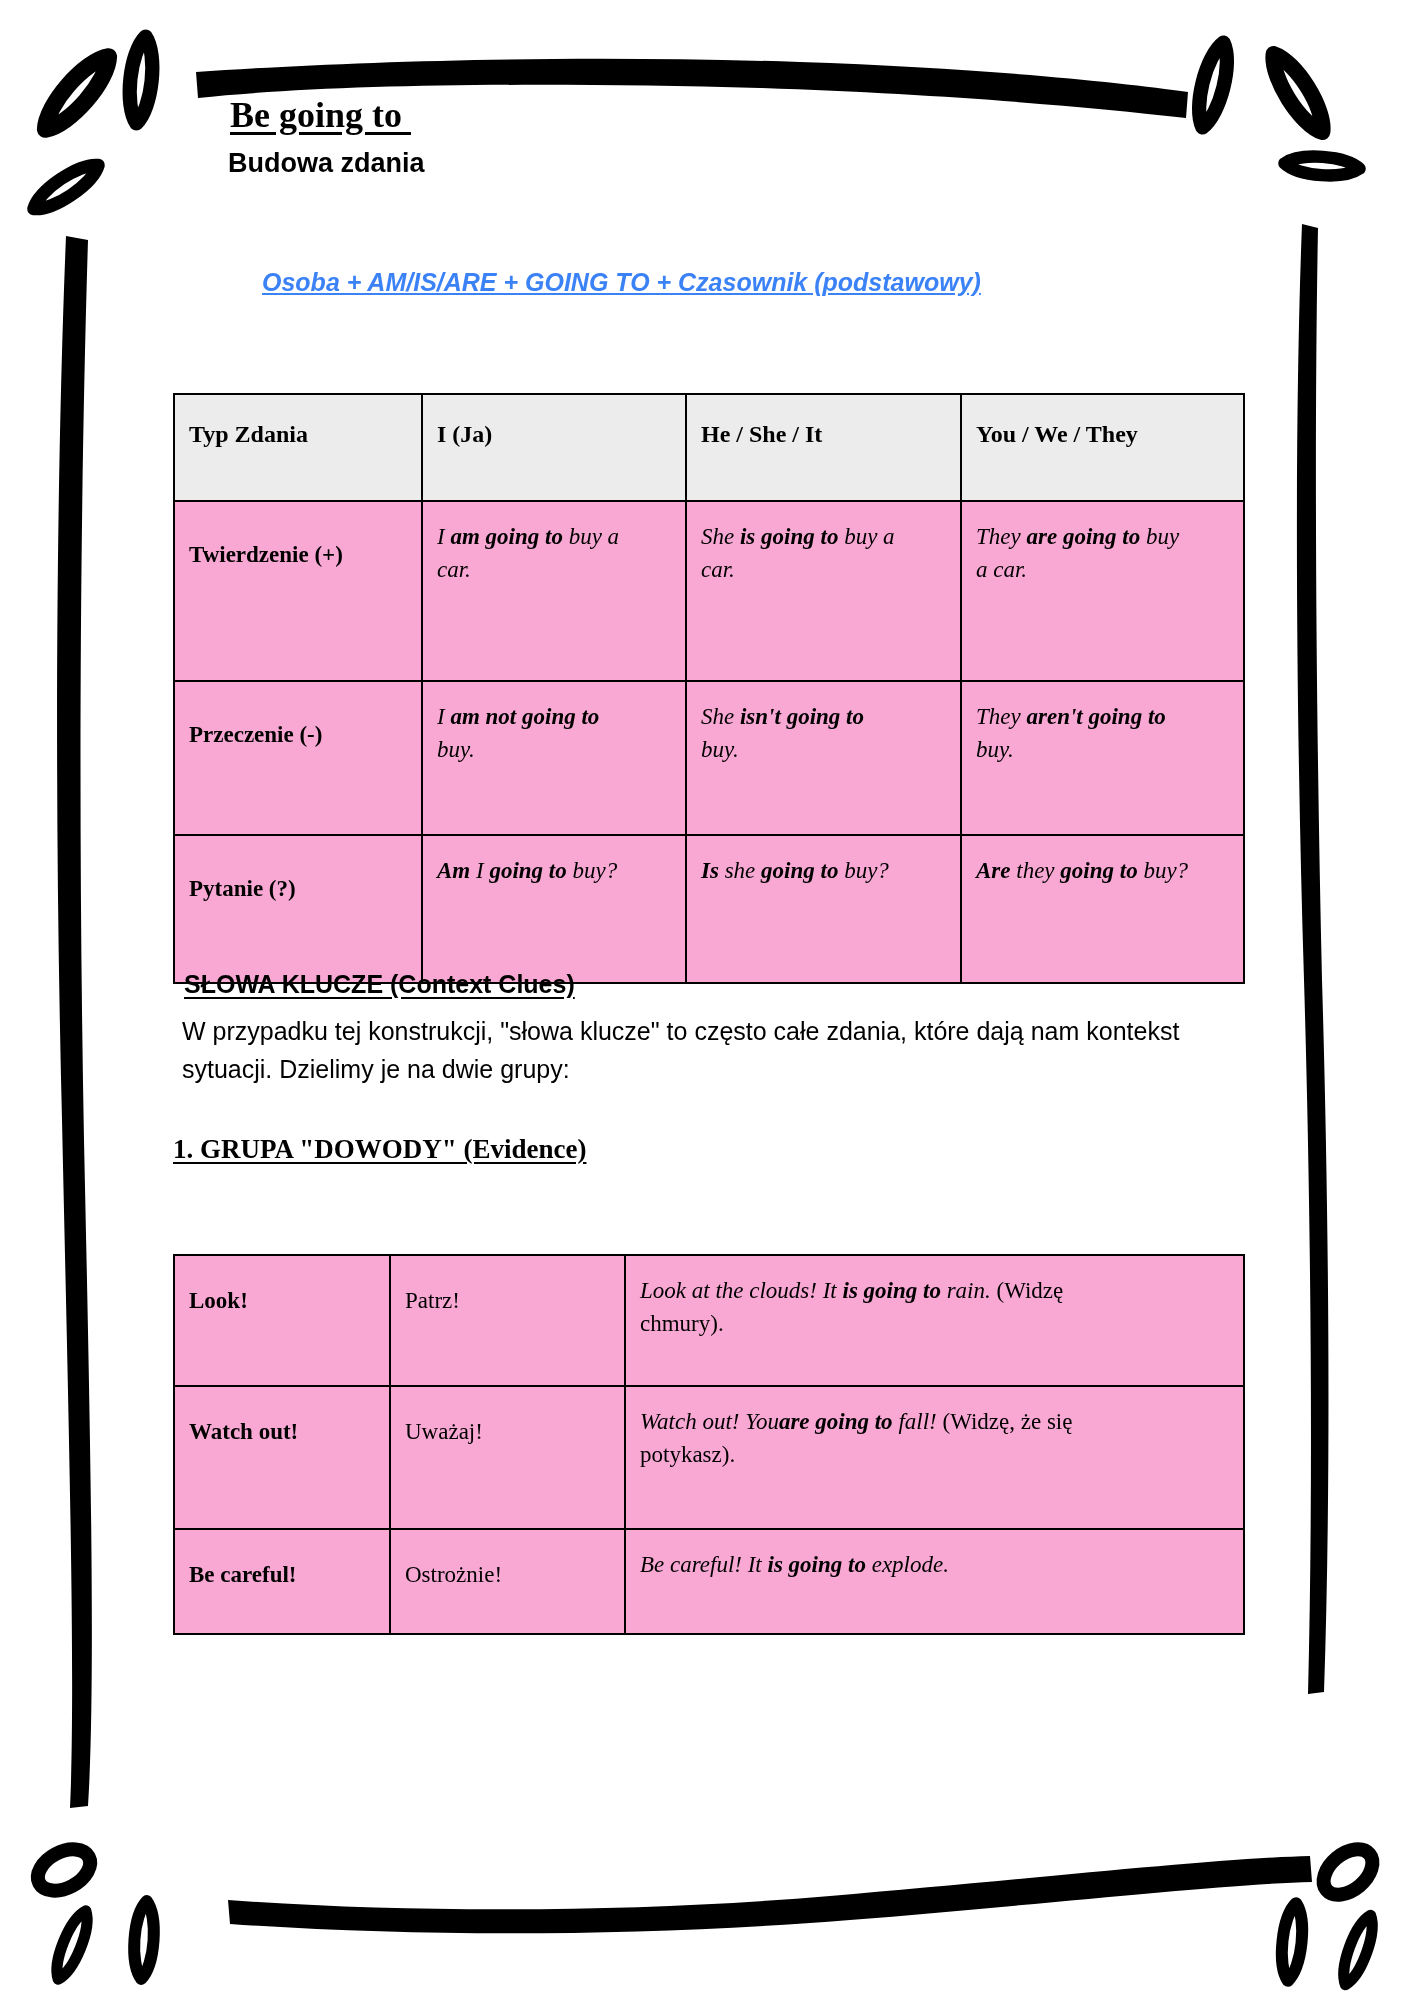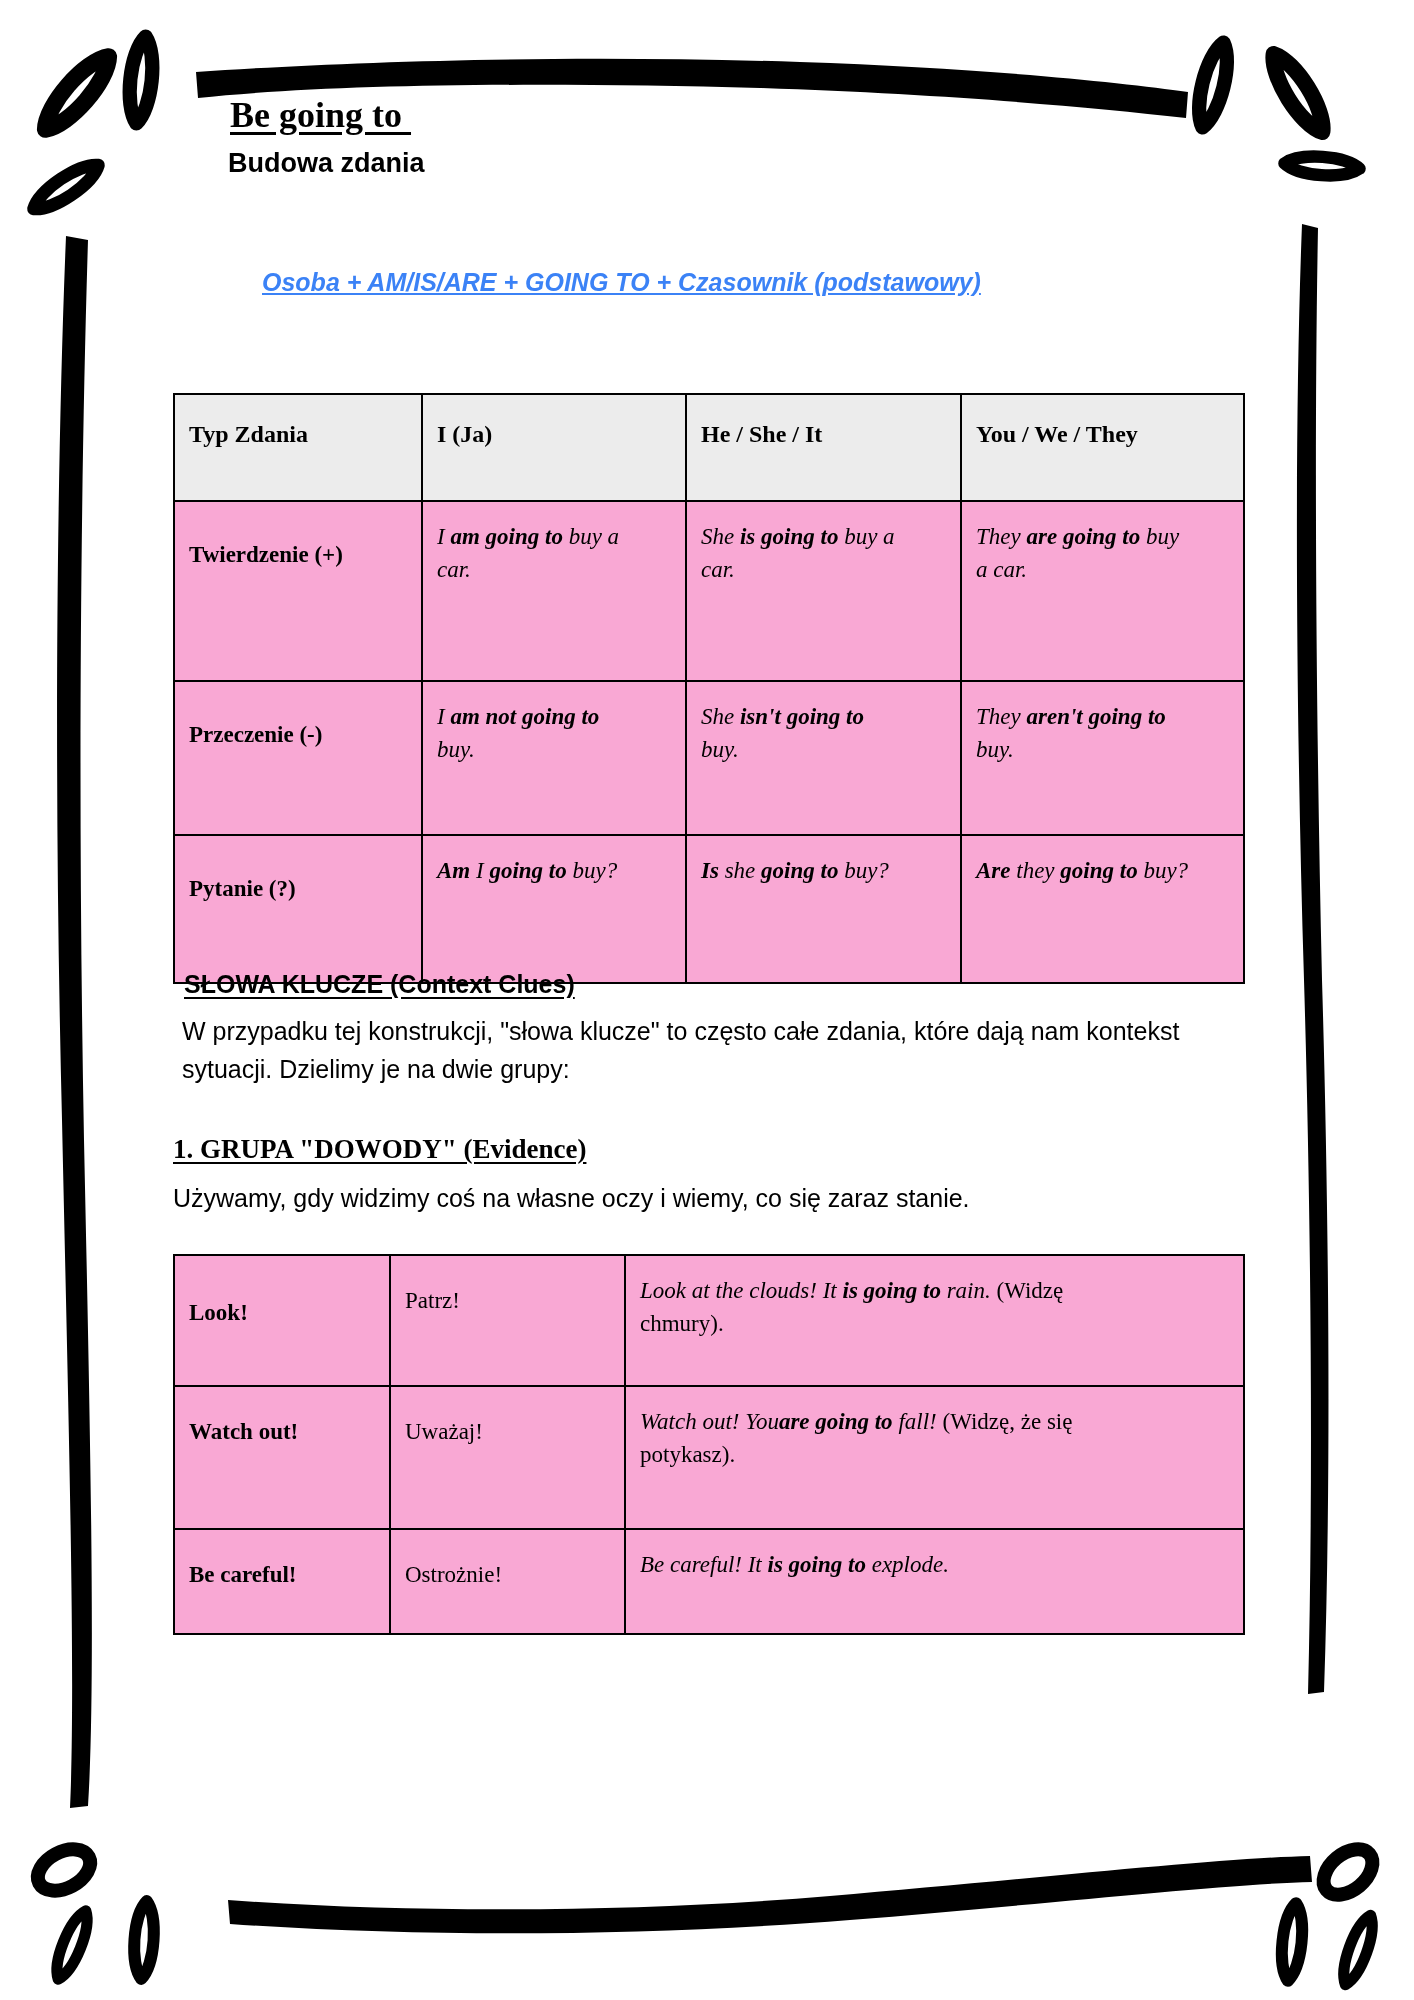--- a/index.html
+++ b/index.html
@@ -176,31 +176,30 @@
       <td><span style="font-weight: bold; font-style: italic;">Is </span><span style="font-weight: normal; font-style: italic;">she </span><span style="font-weight: bold; font-style: italic;">going to </span><span style="font-weight: normal; font-style: italic;">buy?</span></td>
       <td><span style="font-weight: bold; font-style: italic;">Are </span><span style="font-weight: normal; font-style: italic;">they </span><span style="font-weight: bold; font-style: italic;">going to </span><span style="font-weight: normal; font-style: italic;">buy?</span></td>
     </tr>
   </tbody>
     </table>
 
   <div class="sec-heading-sans">SŁOWA KLUCZE (Context Clues)</div>
   <div class="sec-body-sans">W przypadku tej konstrukcji, "słowa klucze" to często całe zdania, które dają nam kontekst sytuacji. Dzielimy je na dwie grupy:</div>
 
   <div class="sec-heading-serif">1. GRUPA "DOWODY" (Evidence)</div>
-  <div class="sec-body-sans2">Używamy, gdy widzimy coś na własne oczy i wiemy, co się zaraz stanie.</div>
 
   <table class="evidence-table">
     <colgroup>
       <col style="width:216px">
         <col style="width:235px">
         <col style="width:619px">
     </colgroup>
     <tbody>
     <tr style="height:131px">
-      <td class="row-label" style="padding-top:40px">Look!</td>
+      <td class="row-label" style="padding-top:28px">Look!</td>
       <td style="padding-top:28px">Patrz!</td>
       <td><span style="font-weight: normal; font-style: italic;">Look at the clouds! It </span><span style="font-weight: bold; font-style: italic;">is going to </span><span style="font-weight: normal; font-style: italic;">rain.</span><span style="font-weight: normal; font-style: normal;"> (Widzę
 chmury).</span></td>
     </tr>
     <tr style="height:143px">
       <td class="row-label" style="padding-top:28px">Watch out!</td>
       <td style="padding-top:28px">Uważaj!</td>
       <td><span style="font-weight: normal; font-style: italic;">Watch out! You</span><span style="font-weight: bold; font-style: italic;">are going to </span><span style="font-weight: normal; font-style: italic;">fall!</span><span style="font-weight: normal; font-style: normal;"> (Widzę, że się
 potykasz).</span></td>
     </tr>

